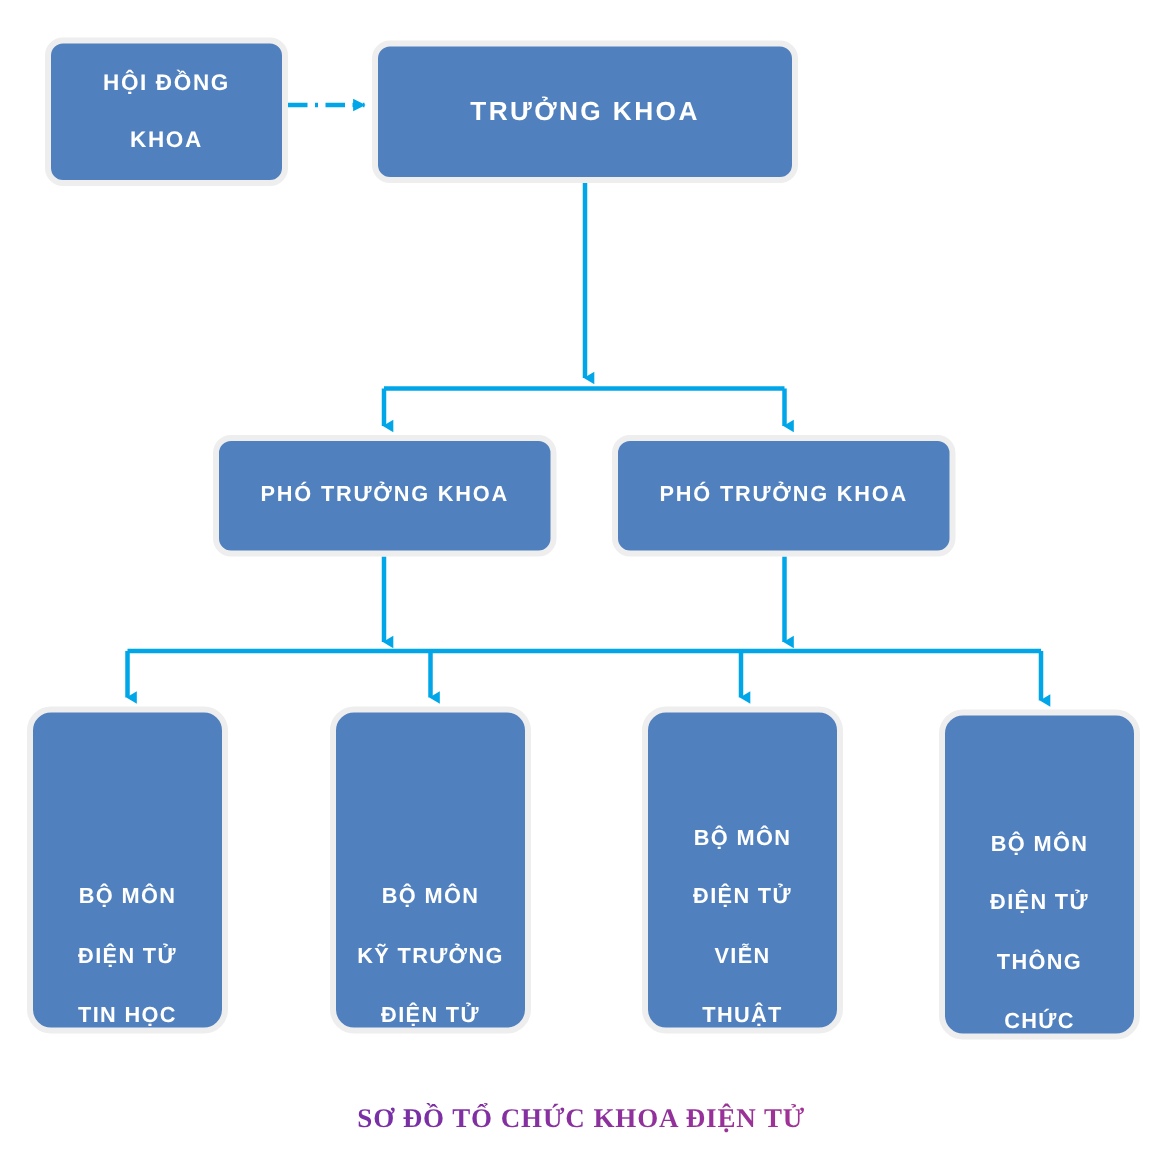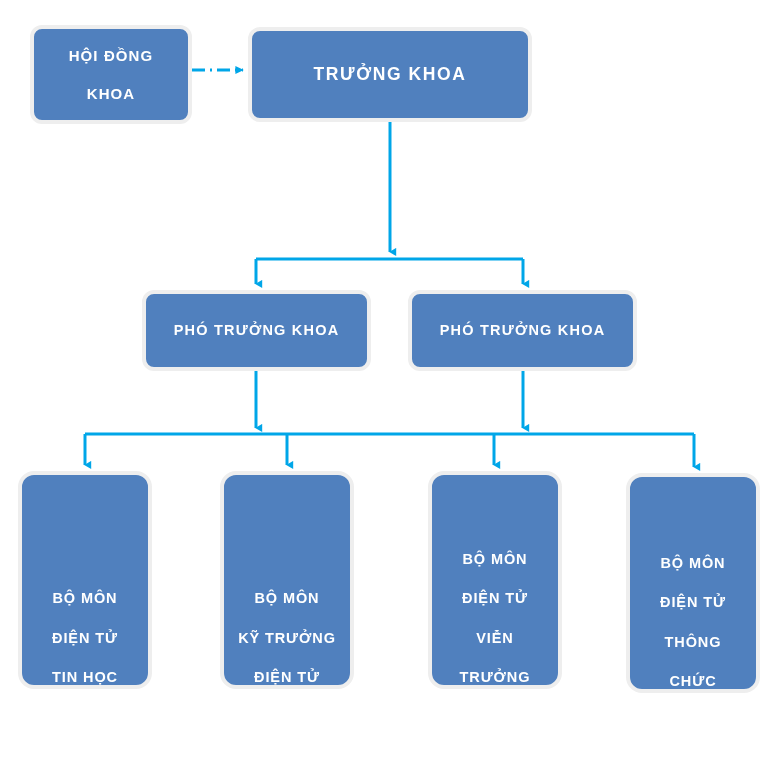--- a/index.html
+++ b/index.html
@@ -180,24 +180,25 @@
   <div class="node node-dept node-dept-2">
     <span class="line">BỘ MÔN</span>
     <span class="line">KỸ TRƯỞNG</span>
     <span class="line">ĐIỆN TỬ</span>
   </div>
 
   <div class="node node-dept node-dept-3">
     <span class="line">BỘ MÔN</span>
     <span class="line">ĐIỆN TỬ</span>
     <span class="line">VIỄN</span>
-    <span class="line">TRƯỞNG</span>
+    <span class="line">THUẬT</span>
   </div>
 
   <div class="node node-dept node-dept-4">
     <span class="line">BỘ MÔN</span>
     <span class="line">ĐIỆN TỬ</span>
     <span class="line">THÔNG</span>
     <span class="line">CHỨC</span>
   </div>
 
+  <div class="caption">SƠ ĐỒ TỔ CHỨC KHOA ĐIỆN TỬ</div>
 
 </div>
 
 </body></html>

